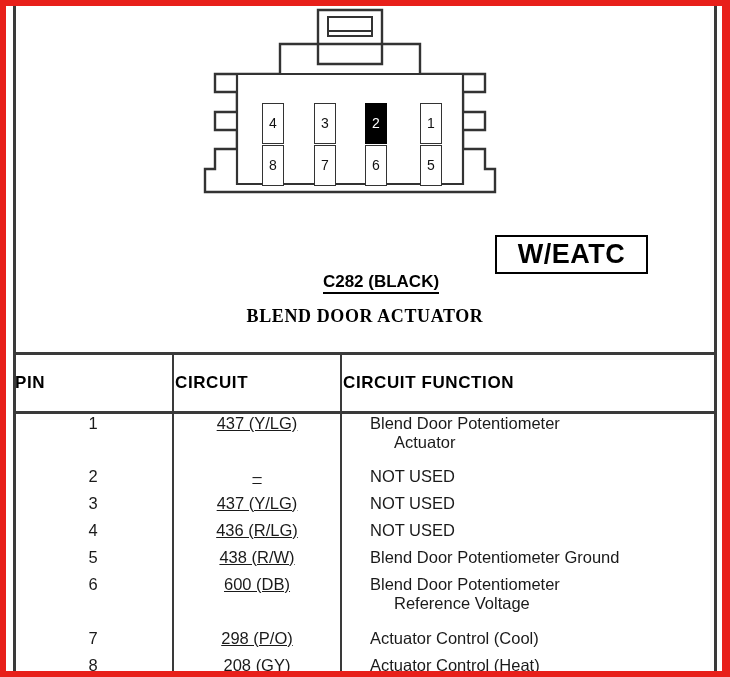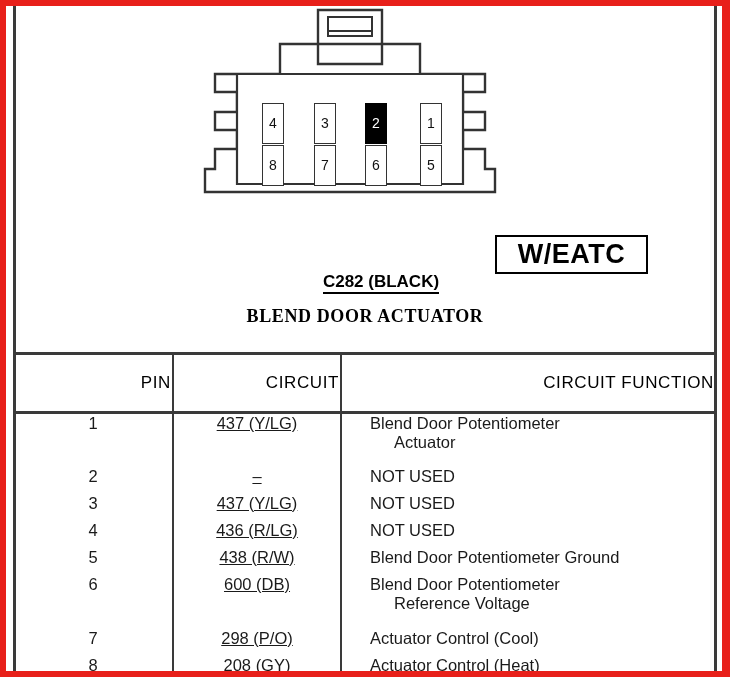--- a/index.html
+++ b/index.html
@@ -131,26 +131,26 @@
     z-index: 10;
     background: #ffffff;
   }
   #pinout-table col.c-pin  { width: 159px; }
   #pinout-table col.c-ckt  { width: 168px; }
   #pinout-table col.c-fn   { width: 374px; }
 
   #pinout-table th {
     height: 54px;
     font-size: 17px;
-    font-weight: normal;
+    font-weight: bold;
     letter-spacing: 0.6px;
     color: #000000;
     border-top: 3px solid #3a3a3a;
     border-bottom: 3px solid #3a3a3a;
-    text-align: right;
+    text-align: left;
     vertical-align: middle;
   }
   #pinout-table th.sep-r,
   #pinout-table td.sep-r {
     border-right: 2.5px solid #3a3a3a;
   }
   #pinout-table td {
     font-size: 16.5px;
     color: #1a1a1a;
     vertical-align: top;

